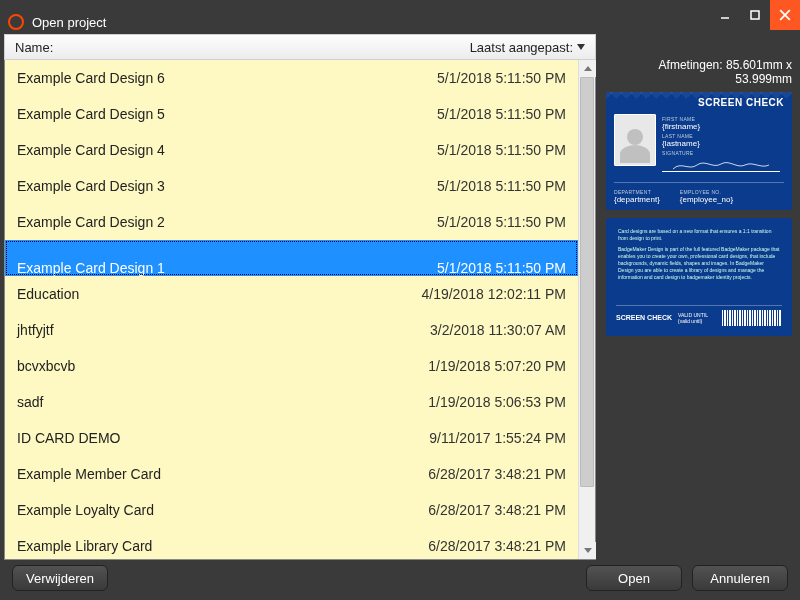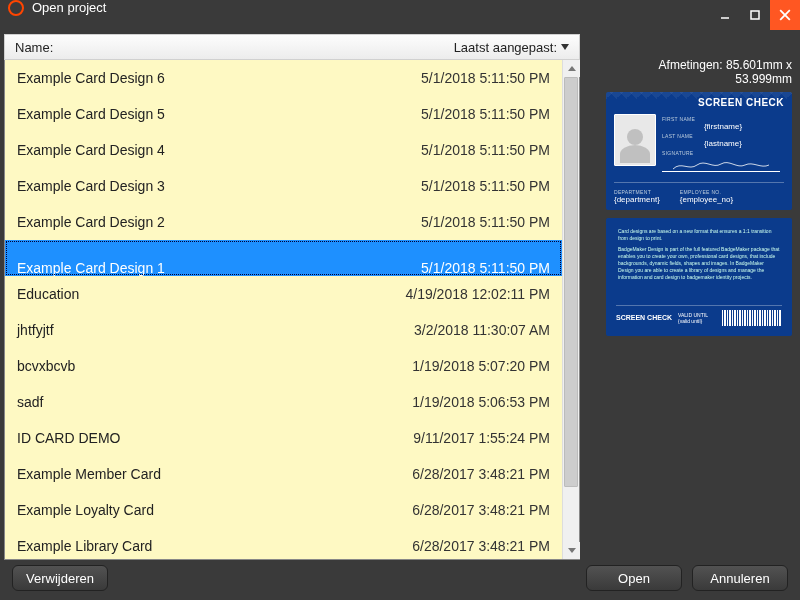--- a/index.html
+++ b/index.html
@@ -1,27 +1,27 @@
 <!DOCTYPE html>
 <html><head>
 <meta charset="utf-8">
 <style>
   * { box-sizing: border-box; margin: 0; padding: 0; }
   html, body { width: 800px; height: 600px; font-family: "Segoe UI", Arial, sans-serif; font-size: 13px; background: #3a3a3a; overflow: hidden; }
 
-  .titlebar { height: 30px; background: #3a3a3a; display: flex; align-items: flex-start; color: #fff; padding-left: 8px; }
+  .titlebar { height: 30px; background: #3a3a3a; display: flex; align-items: flex-end; color: #fff; padding-left: 8px; }
   .titlebar .app-icon { width: 16px; height: 16px; border: 2px solid #ff4500; border-radius: 50%; margin-right: 8px; }
   .titlebar .title { font-size: 13px; }
   .titlebar .win-controls { margin-left: auto; display: flex; }
   .titlebar .win-btn { width: 30px; height: 30px; display: flex; align-items: center; justify-content: center; color: #fff; font-size: 10px; }
   .titlebar .win-btn.close { background: #ff5722; }
   .win-btn svg { width: 10px; height: 10px; stroke: #fff; stroke-width: 1.5; fill: none; }
   .win-btn.close svg { width: 12px; height: 12px; }
 
-  .body-row { display: flex; height: 530px; padding: 4px 4px 0 4px; gap: 22px; }
+  .body-row { display: flex; height: 530px; padding: 4px 4px 0 4px; gap: 6px; }
 
   .list-panel { flex: 1; display: flex; flex-direction: column; }
   .list-header { height: 26px; background: linear-gradient(#fdfdfd,#ececec); border: 1px solid #d0d0d0; display: flex; align-items: center; padding: 0 10px; font-size: 13px; color: #222; }
   .list-header .col-name { flex: 1; }
   .list-header .col-date { display: flex; align-items: center; gap: 4px; }
   .sort-arrow { width: 0; height: 0; border-left: 4px solid transparent; border-right: 4px solid transparent; border-top: 6px solid #333; }
 
   .list-body { flex: 1; background: #fef9c3; border: 1px solid #888; border-top: none; position: relative; }
   .scroll-track { position: absolute; right: 0; top: 0; bottom: 0; width: 17px; background: #f0f0f0; border-left: 1px solid #ddd; }
   .scroll-btn { width: 17px; height: 17px; background: #f0f0f0; display:flex; align-items:center; justify-content:center; position:absolute; }
@@ -45,21 +45,21 @@
   .card .zig { position:absolute; left:0; right:0; top:0; height:18px; background:
     linear-gradient(135deg, rgba(255,255,255,0.06) 25%, transparent 25%),
     linear-gradient(225deg, rgba(255,255,255,0.06) 25%, transparent 25%);
     background-size: 10px 18px; }
   .card .logo { position:absolute; top:6px; right:8px; font-weight:bold; font-size:10px; letter-spacing:0.5px; line-height:0.9; text-align:right; }
   .card .photo { position:absolute; left:8px; top:22px; width:42px; height:52px; background:#e8e8e8; border:1px solid #fff; border-radius:1px;}
   .card .photo::before { content:""; position:absolute; left:50%; top:14px; width:16px; height:16px; background:#c0c0c0; border-radius:50%; transform:translateX(-50%);}
   .card .photo::after { content:""; position:absolute; left:50%; bottom:2px; width:30px; height:18px; background:#c0c0c0; border-radius:50% 50% 0 0; transform:translateX(-50%);}
   .card .fields { position:absolute; left:56px; top:22px; right:8px; }
   .card .fldlabel { font-size:5px; color:#bcd; letter-spacing:0.3px; margin-top:2px;}
-  .card .fldval { font-size:8px; color:#fff;text-align:center;}
+  .card .fldval { font-size:8px; color:#fff;}
   .card .sig { position:absolute; left:56px; top:68px; right:12px; height:12px; border-bottom:1px solid #fff;}
   .card .sig svg{position:absolute;left:0;bottom:0;width:100%;height:12px;stroke:#fff;fill:none;stroke-width:0.8;}
   .card .bottom { position:absolute; left:8px; right:8px; bottom:6px; display:flex; gap:20px; border-top:1px solid rgba(255,255,255,0.3); padding-top:4px;}
   .card .bottom .col{display:flex;flex-direction:column;}
 
   .card2 { width:186px; height:118px; background:#0b3b8c; color:#fff; border-radius:2px; font-size:5px; padding:10px 12px; position:relative; }
   .card2 .para { line-height:1.4; color:#cfe; }
   .card2 .foot { position:absolute; left:10px; right:10px; bottom:10px; display:flex; align-items:center; justify-content:space-between; border-top:1px solid rgba(255,255,255,0.3); padding-top:4px;}
   .card2 .foot .flogo { font-weight:bold; font-size:7px; line-height:0.9;}
   .card2 .foot .valid { font-size:5px;}

